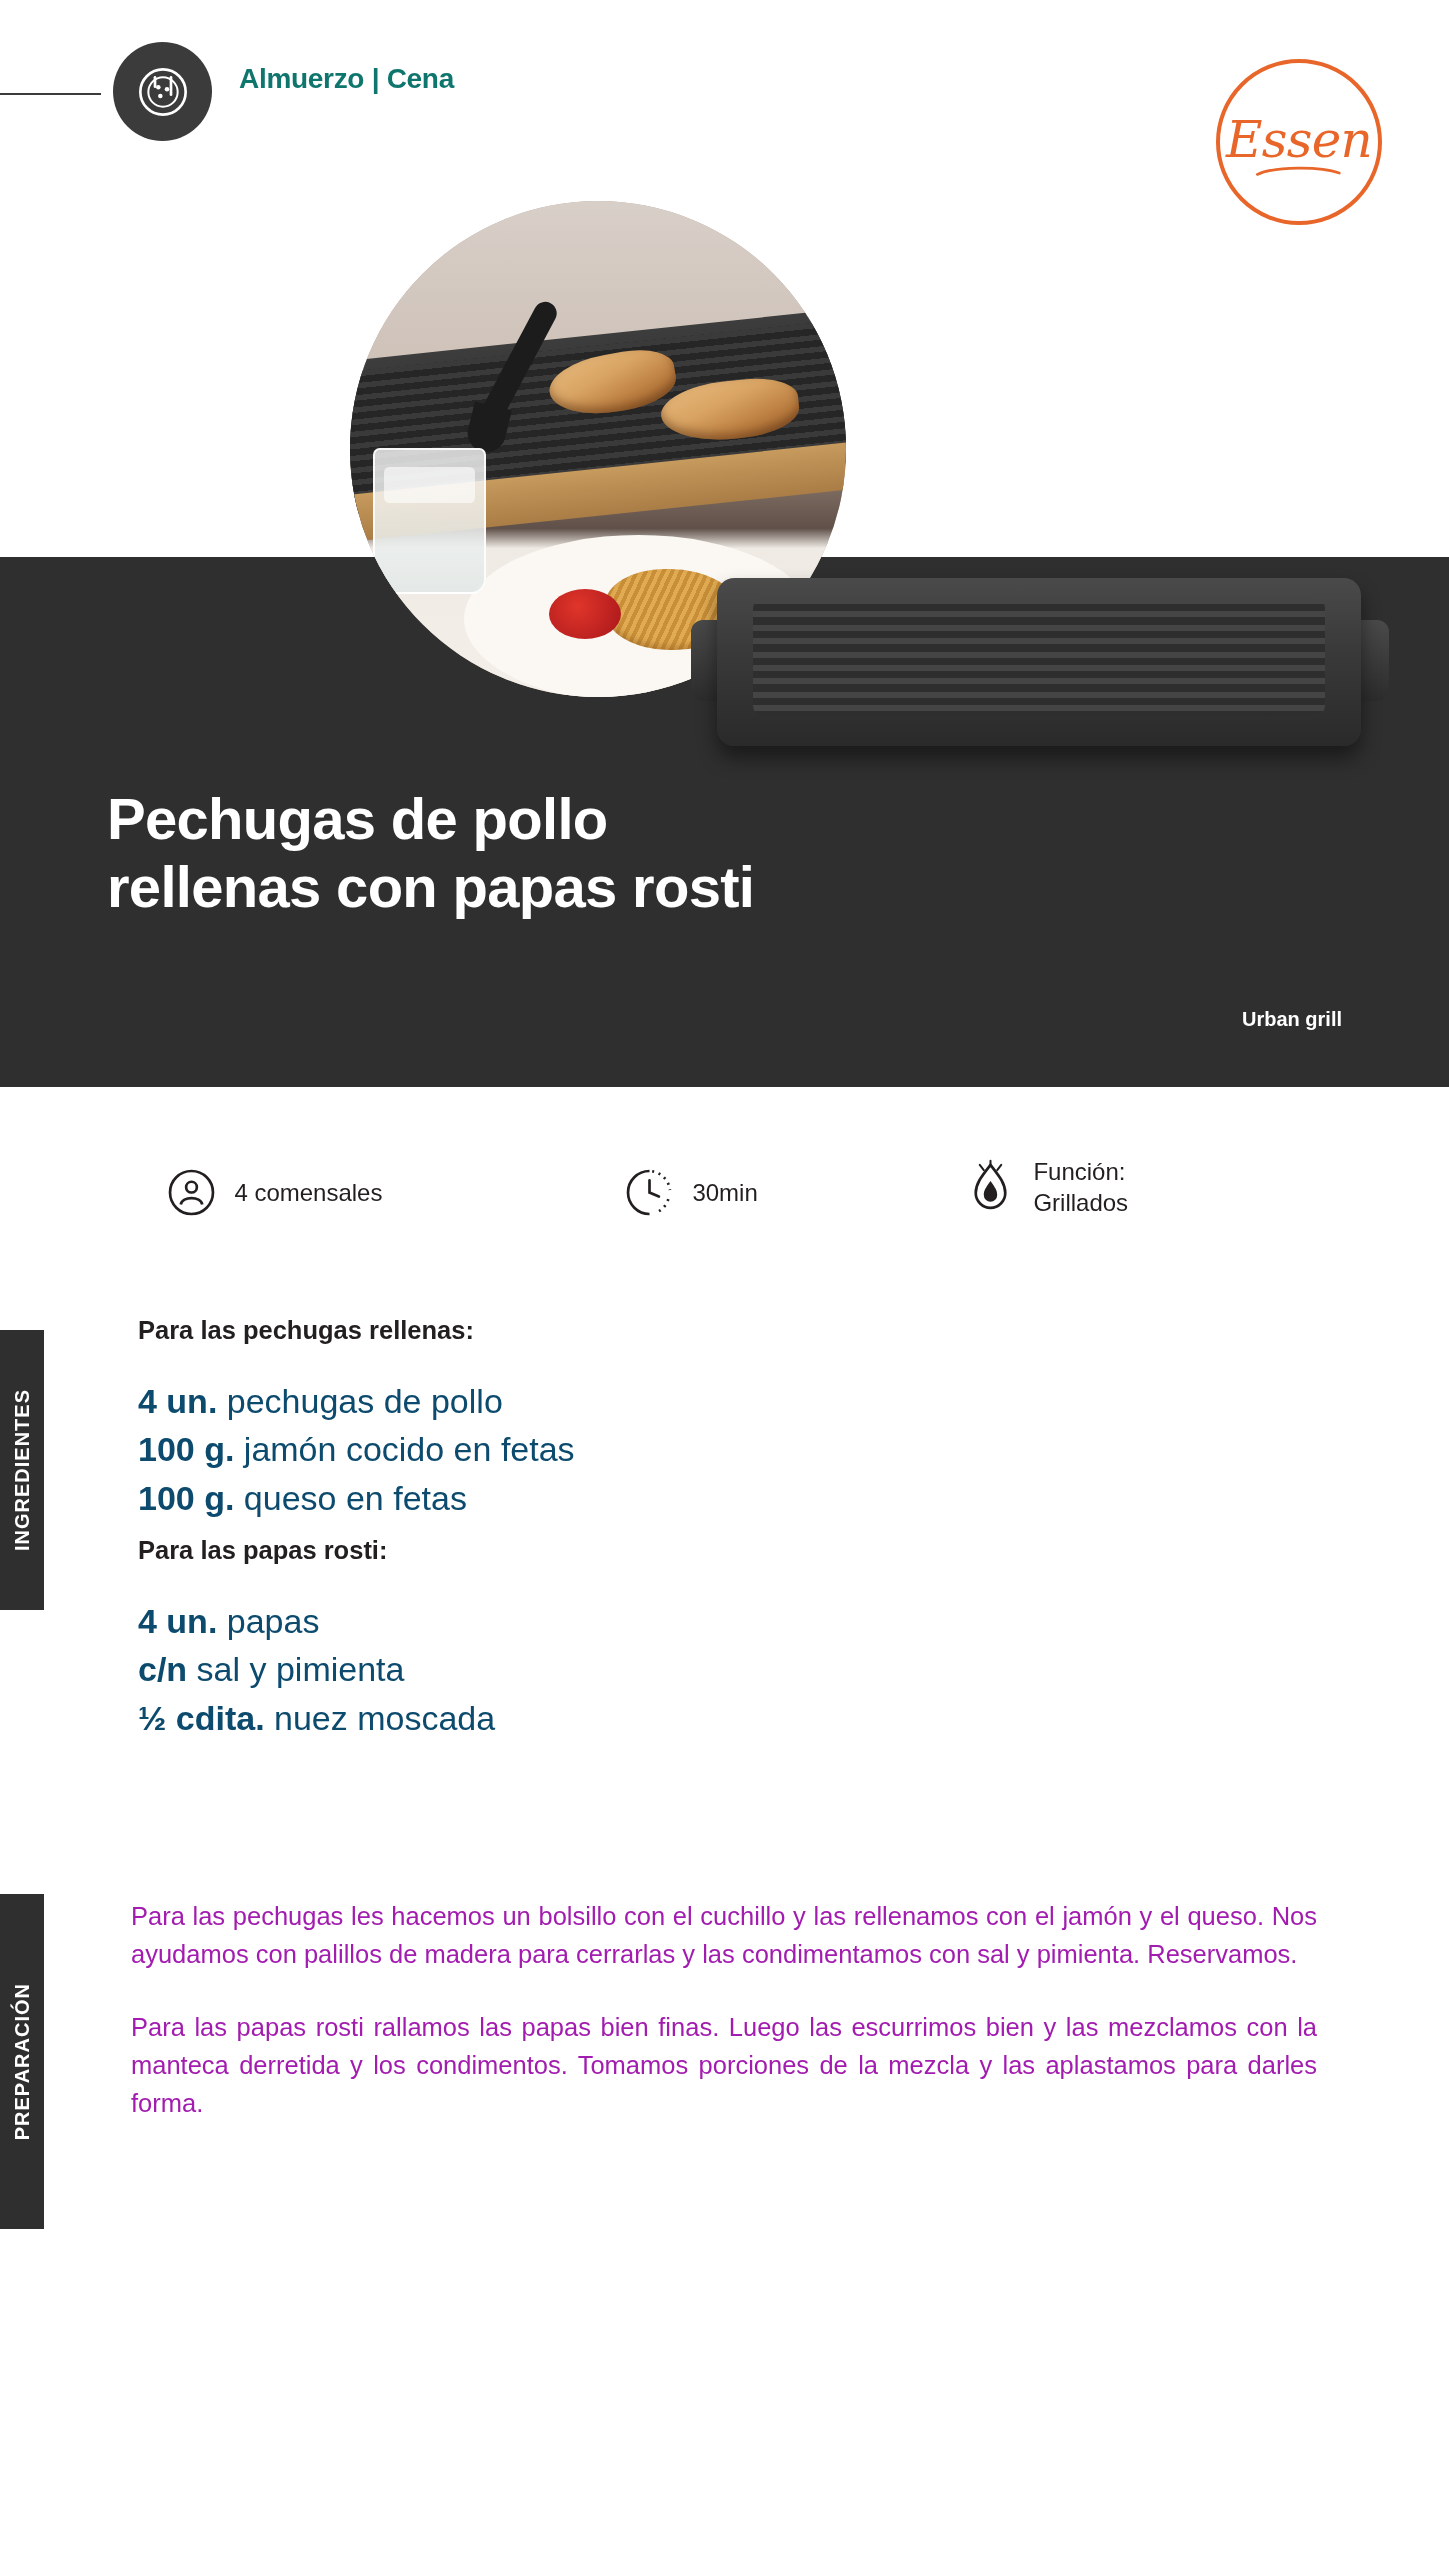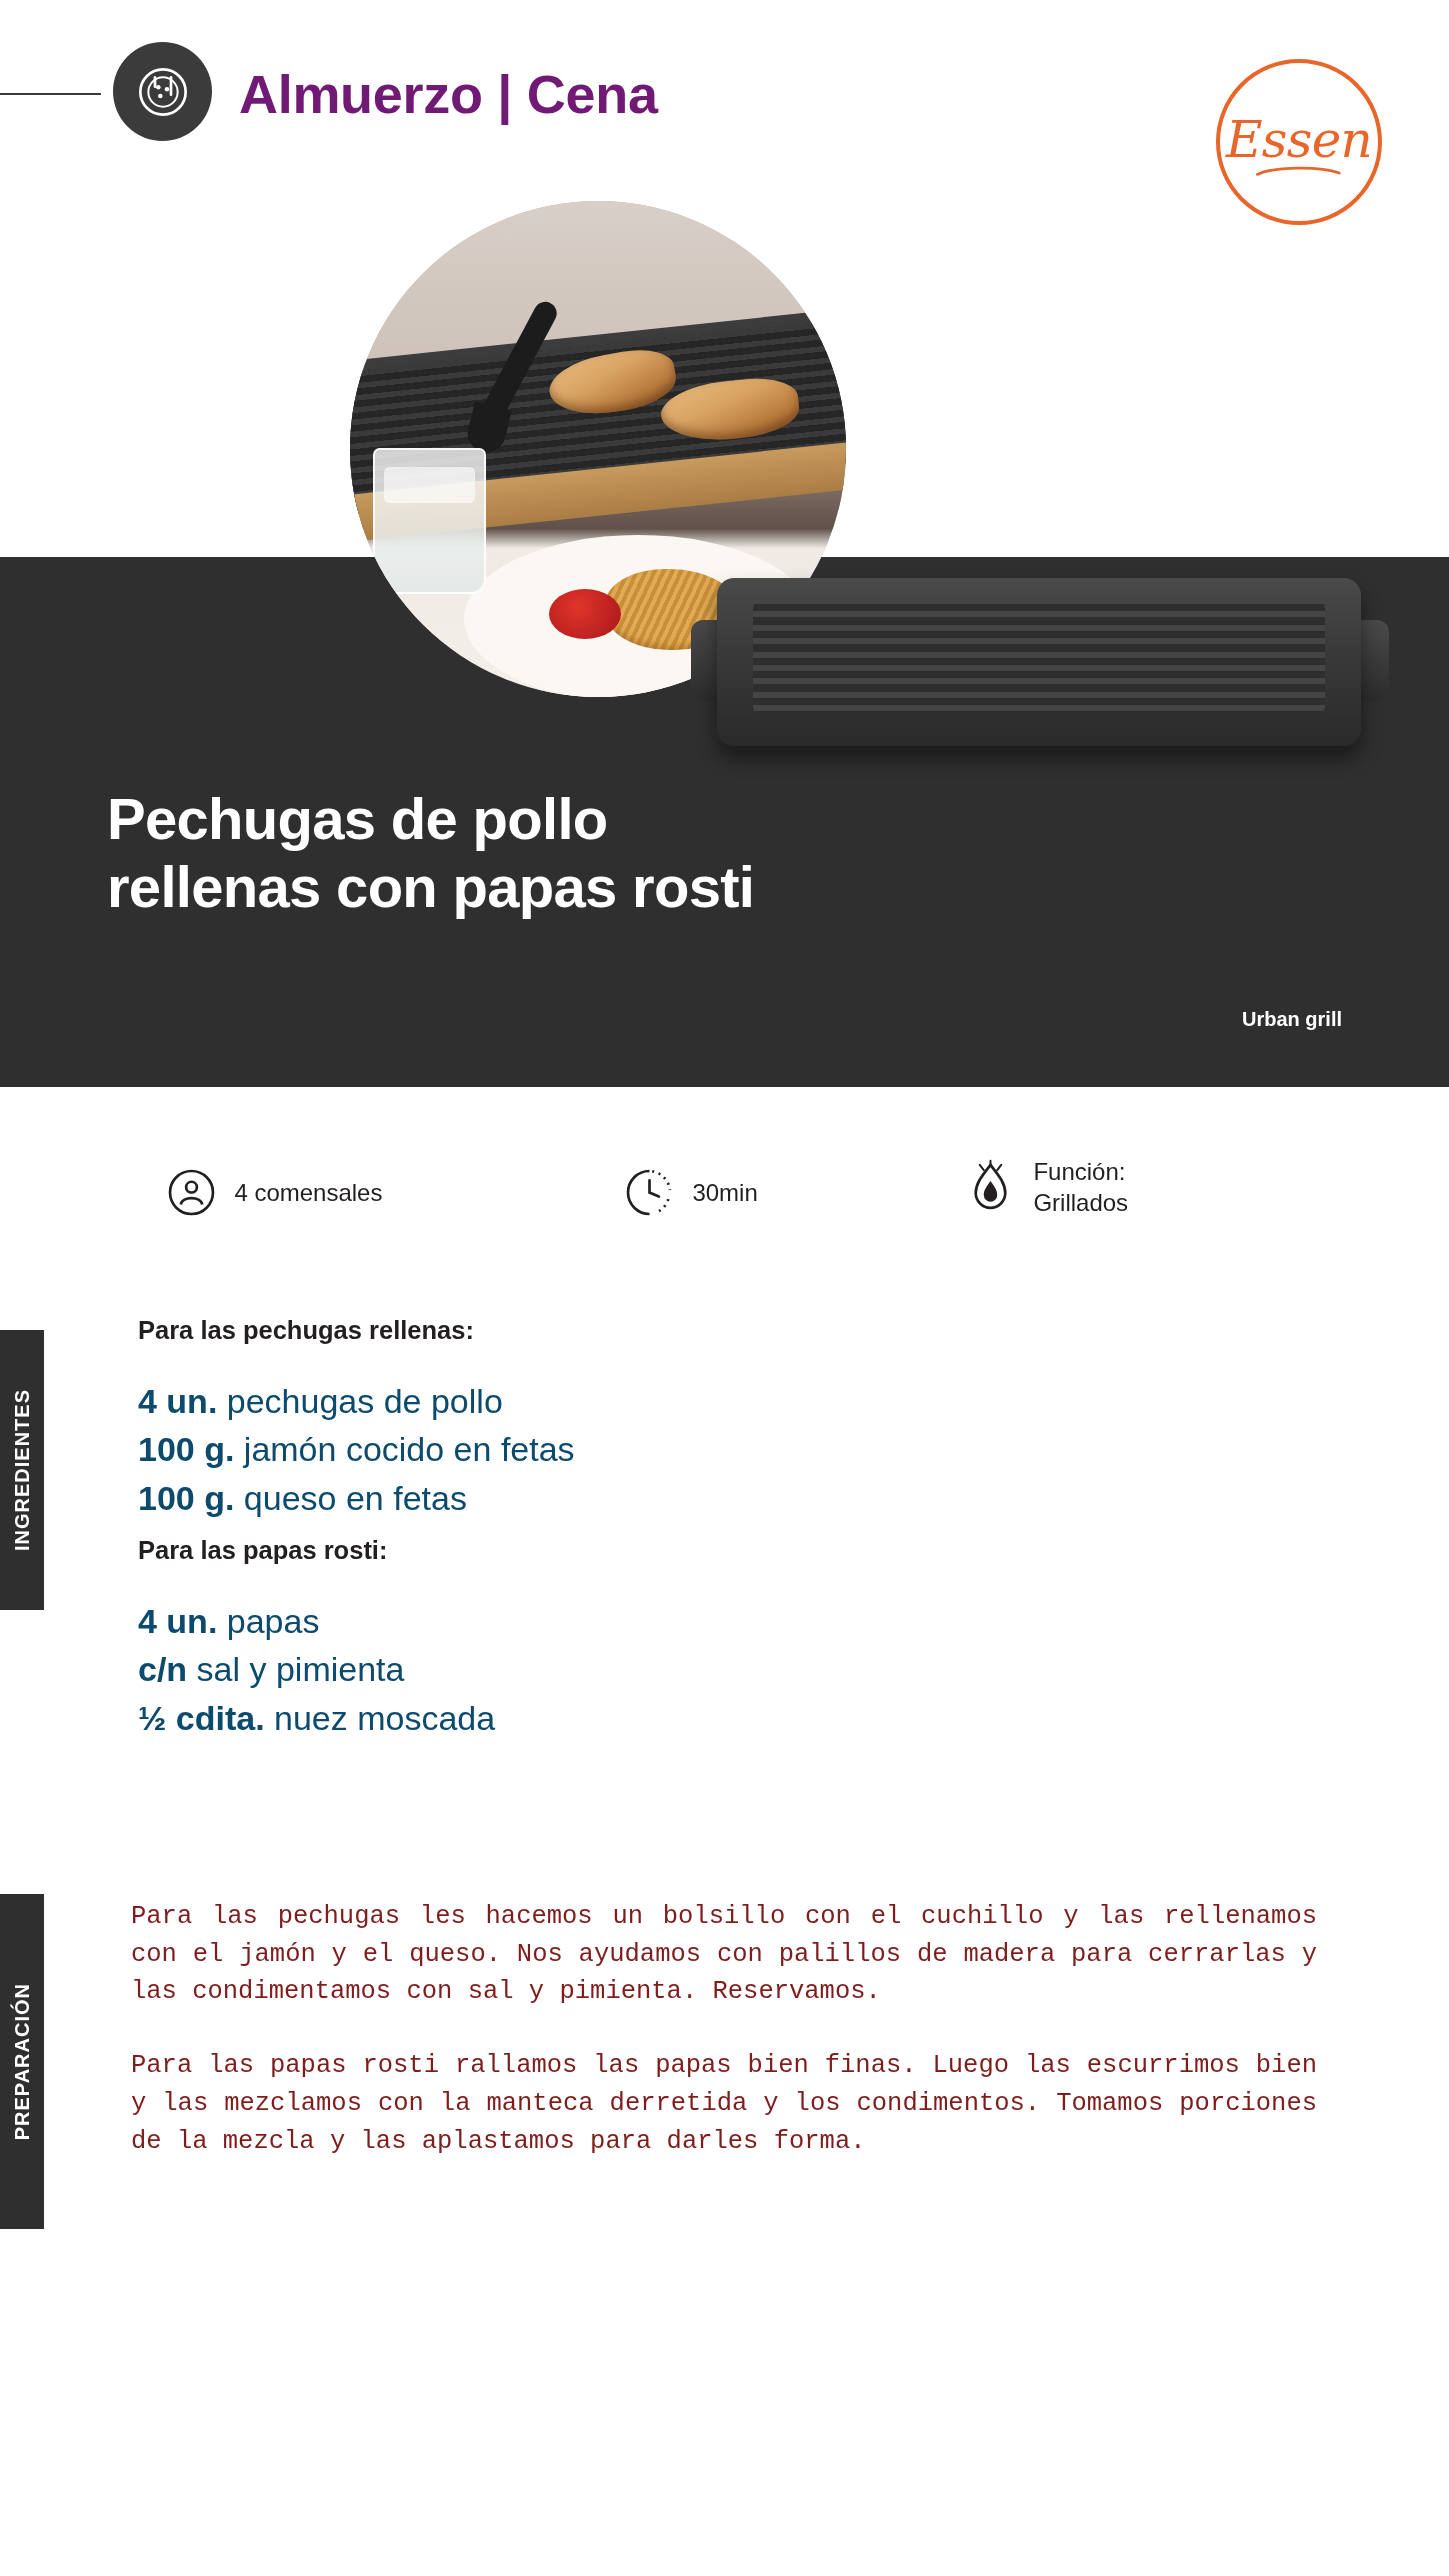--- a/index.html
+++ b/index.html
@@ -34,24 +34,24 @@
     top: 42px; left: 113px;
     width: 99px; height: 99px;
     border-radius: 50%;
     background: #3b3b3b;
     display: flex; align-items: center; justify-content: center;
   }
   .meal-badge svg { display: block; }
   .meal-title {
     position: absolute;
     top: 63px; left: 239px;
-    font-size: 54px;
+    font-size: 28px;
     font-weight: bold;
     letter-spacing: -0.3px;
-    color: #701a75;
+    color: #0f766e;
     white-space: nowrap;
     text-align: right;
   }
 
   .brand-logo {
     position: absolute;
     top: 59px; right: 67px;
     width: 166px; height: 166px;
   }
   .brand-logo .ring {
@@ -299,22 +299,21 @@
   .prep {
     position: absolute;
     left: 131px; top: 1898px;
     width: 1194px;
   }
   .prep p {
     margin: 0 8px 36px 0;
     font-size: 25.5px;
     line-height: 1.48;
     text-align: justify;
-    color: #7f1d1d;
-    font-family: Liberation Mono, monospace;
+    color: #a21caf;
   }
   .prep p:last-child { margin-bottom: 0; }
   .prep b { font-weight: bold; }
 </style>
 </head>
 <body>
 
 <div class="header">
   <div class="header-rule"></div>
 

